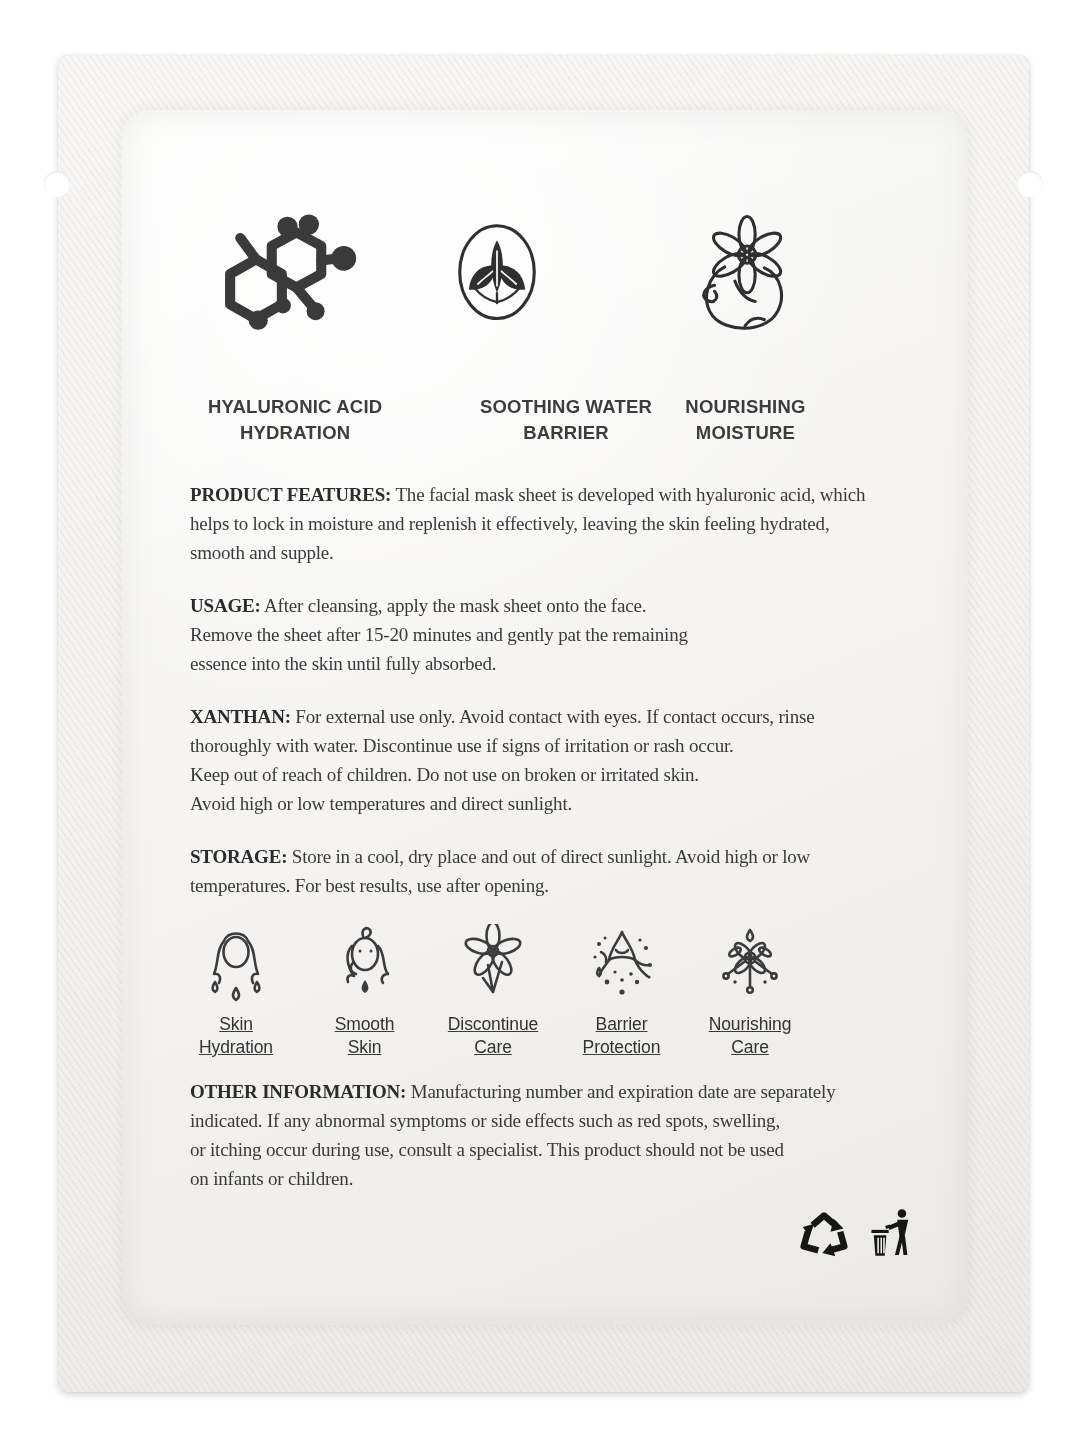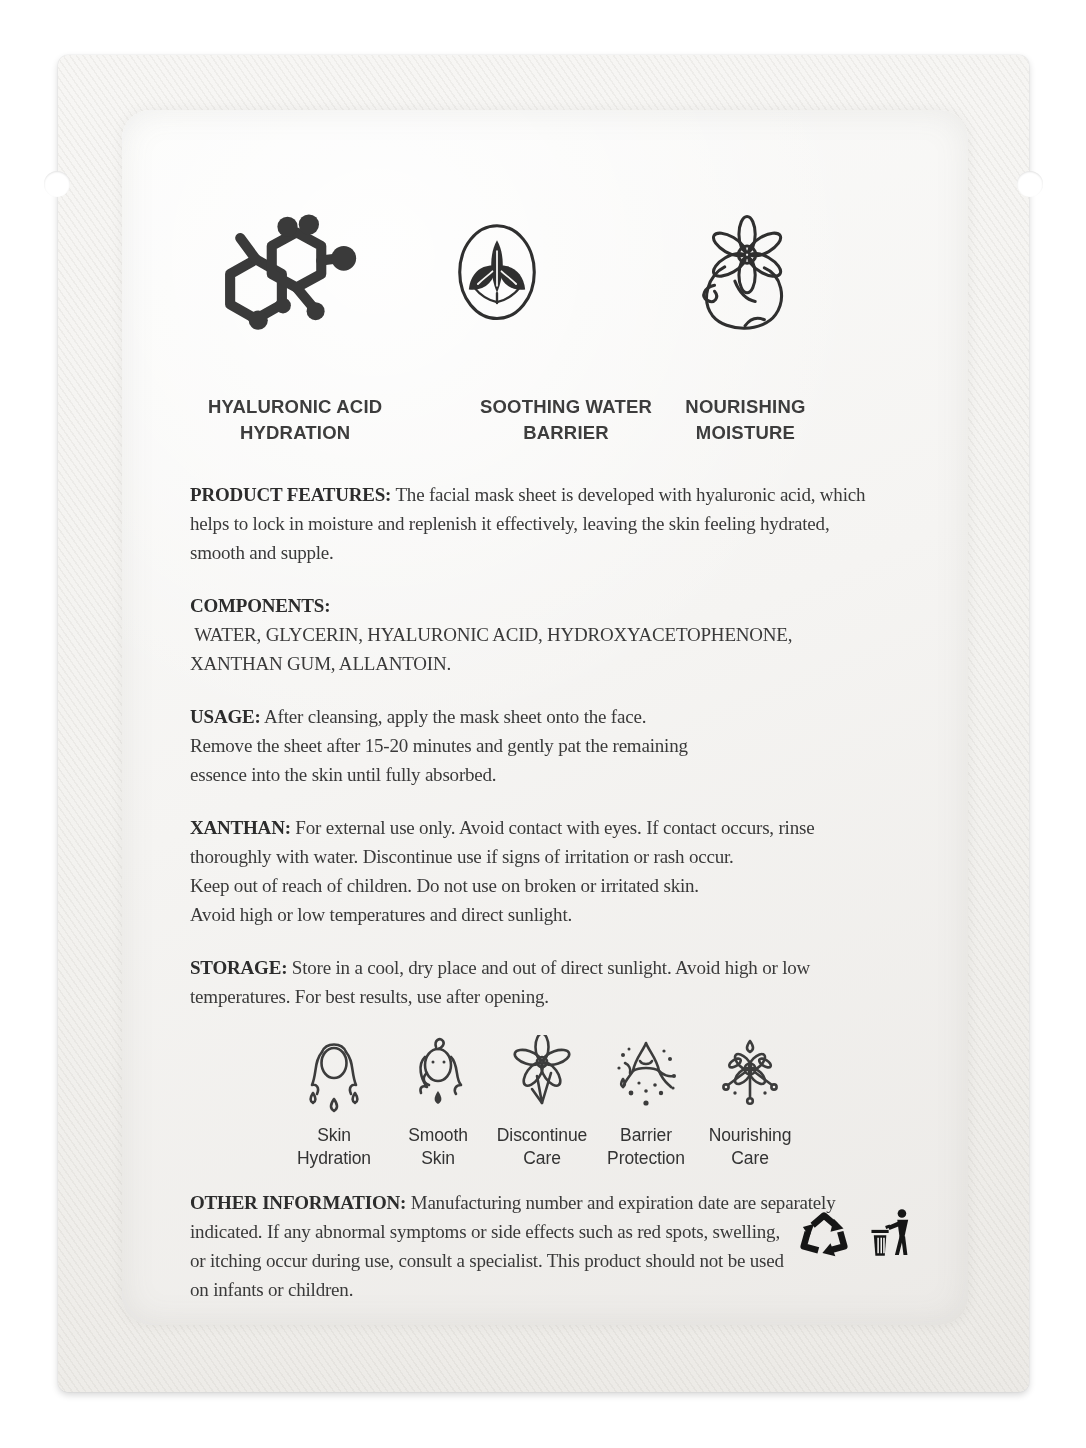--- a/index.html
+++ b/index.html
@@ -50,21 +50,21 @@
     letter-spacing:0.2px; line-height:26px; text-align:center; white-space:pre-line;
   }
 
   
   .section { font-size:19px; line-height:29px; letter-spacing:-0.2px; margin-bottom:24px; color:#3a3a3a;font-family:Liberation Serif, serif; }
   .section b { font-weight:700; color:#2c2c2c; }
   .section .txt { white-space:pre; }
 
   
   .benefits {
-    display:flex; justify-content:flex-end; width:618px; margin:6px 0 18px -6px;
+    display:flex; justify-content:space-between; width:618px; margin:6px 0 18px -6px;text-decoration:underline;
   }
   .benefit { width:104px; display:flex; flex-direction:column; align-items:center; }
   .benefit-icon-box { height:80px; display:flex; align-items:flex-end; justify-content:center; }
   .blabel {
     margin-top:9px; font-size:17.5px; line-height:23px; color:#333333;
     text-align:center; white-space:pre-line; letter-spacing:-0.1px;
   }
 
   
   .footer-icons {
@@ -155,22 +155,20 @@
           </div>
           <div class="cap">NOURISHING
 MOISTURE</div>
         </div>
       </div>
 
       <p class="section"><b>PRODUCT FEATURES:</b><span class="txt"> The facial mask sheet is developed with hyaluronic acid, which
 helps to lock in moisture and replenish it effectively, leaving the skin feeling hydrated,
 smooth and supple.</span></p>
 
-      <p class="section"><b>COMPONENTS:</b><span class="txt"> WATER, GLYCERIN, HYALURONIC ACID, HYDROXYACETOPHENONE,
-XANTHAN GUM, ALLANTOIN.</span></p>
 
       <p class="section"><b>USAGE:</b><span class="txt"> After cleansing, apply the mask sheet onto the face.
 Remove the sheet after 15-20 minutes and gently pat the remaining
 essence into the skin until fully absorbed.</span></p>
 
       <p class="section"><b>XANTHAN:</b><span class="txt"> For external use only. Avoid contact with eyes. If contact occurs, rinse
 thoroughly with water. Discontinue use if signs of irritation or rash occur.
 Keep out of reach of children. Do not use on broken or irritated skin.
 Avoid high or low temperatures and direct sunlight.</span></p>
 

